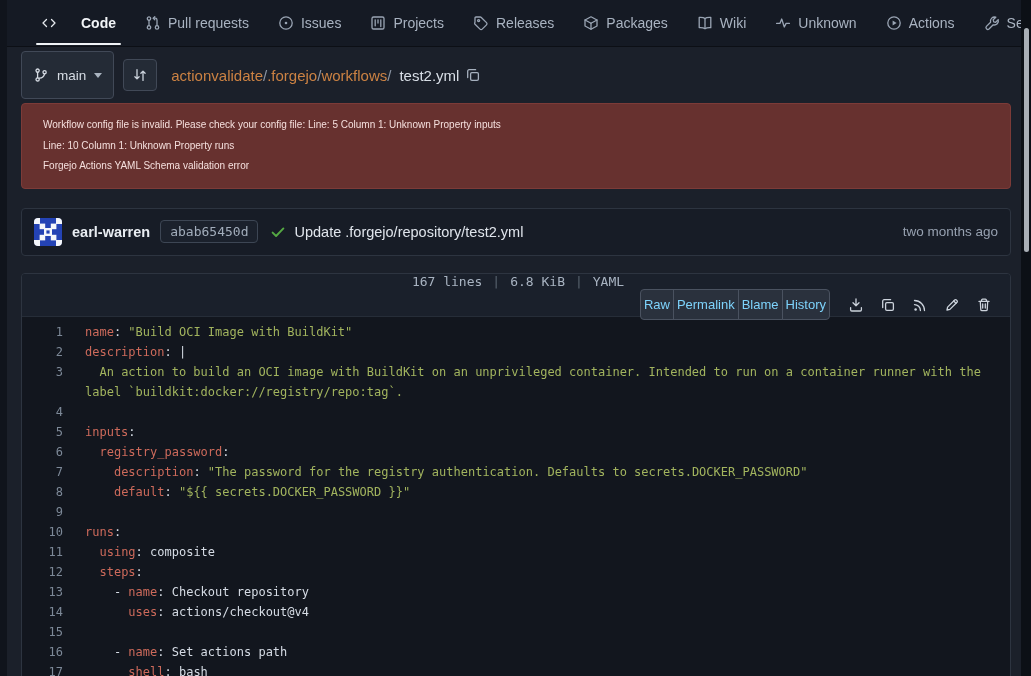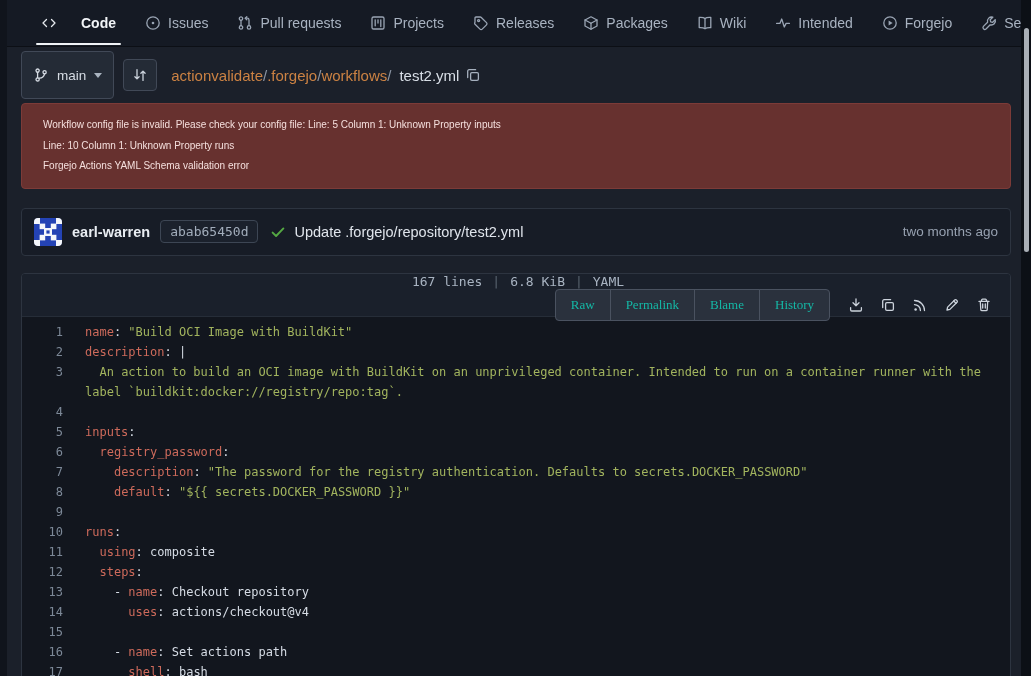--- a/index.html
+++ b/index.html
@@ -76,22 +76,22 @@
   .file-box { margin-top:17px; border:1px solid #2d3440; border-radius:4px; overflow:hidden; }
   .file-header {
     height:43px; background:#1a202b; border-bottom:1px solid #262d38;
     display:flex; align-items:center; padding:0 10px 0 14px;flex-direction:column;
   }
   .file-meta { font-family:"DejaVu Sans Mono", monospace; font-size:13px; color:#a8b3c1; display:flex; align-items:center; }
   .file-meta .m-sep { color:#58636f; padding:0 10px; }
   .file-actions { margin-left:auto; display:flex; align-items:center; }
   .btn-group { display:flex; }
   .btn-group button {
-    background:#2a313d; border:1px solid #4a5260; color:#14b8a6; font-size:13px;
-    padding:7px 15px; cursor:pointer; margin-left:-1px; font-family:Liberation Serif, serif;
+    background:#2a313d; border:1px solid #4a5260; color:#7dd3fc; font-size:13px;
+    padding:7px 3px; cursor:pointer; margin-left:-1px; font-family:Liberation Sans, sans-serif;
   }
   .btn-group button:first-child { border-radius:4px 0 0 4px; margin-left:0; }
   .btn-group button:last-child { border-radius:0 4px 4px 0; }
   .icon-actions { display:flex; align-items:center; margin-left:10px; }
   .icon-actions button {
     background:none; border:none; color:#ccd3dc; width:32px; height:32px;
     display:flex; align-items:center; justify-content:center; cursor:pointer;
   }
 
   
@@ -114,42 +114,42 @@
         <svg width="16" height="16" viewBox="0 0 16 16" fill="none" stroke="currentColor" stroke-width="1.3" stroke-linecap="round" stroke-linejoin="round">
           <polyline points="5.5,4.5 2,8 5.5,11.5"></polyline>
           <polyline points="10.5,4.5 14,8 10.5,11.5"></polyline>
         </svg>
       </span>
       <span>Code</span>
     </div>
     <div class="nav-item">
       <span class="ico">
         <svg width="16" height="16" viewBox="0 0 16 16" fill="none" stroke="currentColor" stroke-width="1.3" stroke-linecap="round" stroke-linejoin="round">
-          <circle cx="8" cy="8" r="6.2"></circle>
-          <circle cx="8" cy="8" r="1.3" fill="currentColor" stroke="none"></circle>
-        </svg>
-      </span>
-      <span>Issues</span>
-    </div>
-    <div class="nav-item">
-      <span class="ico">
-        <svg width="16" height="16" viewBox="0 0 16 16" fill="none" stroke="currentColor" stroke-width="1.3" stroke-linecap="round" stroke-linejoin="round">
           <circle cx="4" cy="3.6" r="1.7"></circle>
           <circle cx="4" cy="12.4" r="1.7"></circle>
           <circle cx="12" cy="12.4" r="1.7"></circle>
           <line x1="4" y1="5.3" x2="4" y2="10.7"></line>
           <path d="M8.3,3.2 h1.9 a1.8,1.8 0 0 1 1.8,1.8 v5.7"></path>
           <polyline points="9.8,1.7 8.3,3.2 9.8,4.7"></polyline>
         </svg>
       </span>
       <span>Pull requests</span>
     </div>
     <div class="nav-item">
       <span class="ico">
         <svg width="16" height="16" viewBox="0 0 16 16" fill="none" stroke="currentColor" stroke-width="1.3" stroke-linecap="round" stroke-linejoin="round">
+          <circle cx="8" cy="8" r="6.2"></circle>
+          <circle cx="8" cy="8" r="1.3" fill="currentColor" stroke="none"></circle>
+        </svg>
+      </span>
+      <span>Issues</span>
+    </div>
+    <div class="nav-item">
+      <span class="ico">
+        <svg width="16" height="16" viewBox="0 0 16 16" fill="none" stroke="currentColor" stroke-width="1.3" stroke-linecap="round" stroke-linejoin="round">
           <rect x="2" y="2" width="12" height="12" rx="1.6"></rect>
           <line x1="5.2" y1="4.8" x2="5.2" y2="10.8"></line>
           <line x1="8" y1="4.8" x2="8" y2="8"></line>
           <line x1="10.8" y1="4.8" x2="10.8" y2="11.5"></line>
         </svg>
       </span>
       <span>Projects</span>
     </div>
     <div class="nav-item">
       <span class="ico">
@@ -178,30 +178,30 @@
         </svg>
       </span>
       <span>Wiki</span>
     </div>
     <div class="nav-item">
       <span class="ico">
         <svg width="16" height="16" viewBox="0 0 16 16" fill="none" stroke="currentColor" stroke-width="1.3" stroke-linecap="round" stroke-linejoin="round">
           <polyline points="1.6,8.4 4.9,8.4 6.7,4 9.3,12 11.1,8.4 14.4,8.4"></polyline>
         </svg>
       </span>
-      <span>Intended</span>
+      <span>Unknown</span>
     </div>
     <div class="nav-item">
       <span class="ico">
         <svg width="16" height="16" viewBox="0 0 16 16" fill="none" stroke="currentColor" stroke-width="1.3" stroke-linecap="round" stroke-linejoin="round">
           <circle cx="8" cy="8" r="6.2"></circle>
           <path d="M6.6,5.4 L10.6,8 L6.6,10.6 Z" fill="currentColor" stroke="none"></path>
         </svg>
       </span>
-      <span>Forgejo</span>
+      <span>Actions</span>
     </div>
     <div class="nav-item settings">
       <span class="ico">
         <svg width="16" height="16" viewBox="0 0 16 16" fill="none" stroke="currentColor" stroke-width="1.3" stroke-linecap="round" stroke-linejoin="round">
           <path d="M14.2,4.6 a4.1,4.1 0 0 1 -5,5.2 L5,14 a1.85,1.85 0 0 1 -2.6,-2.6 L6.6,7.2 a4.1,4.1 0 0 1 5.2,-5 L9.2,4.8 l0.5,2 2,0.5 Z"></path>
         </svg>
       </span>
       <span>Settings</span>
     </div>
   </nav>

